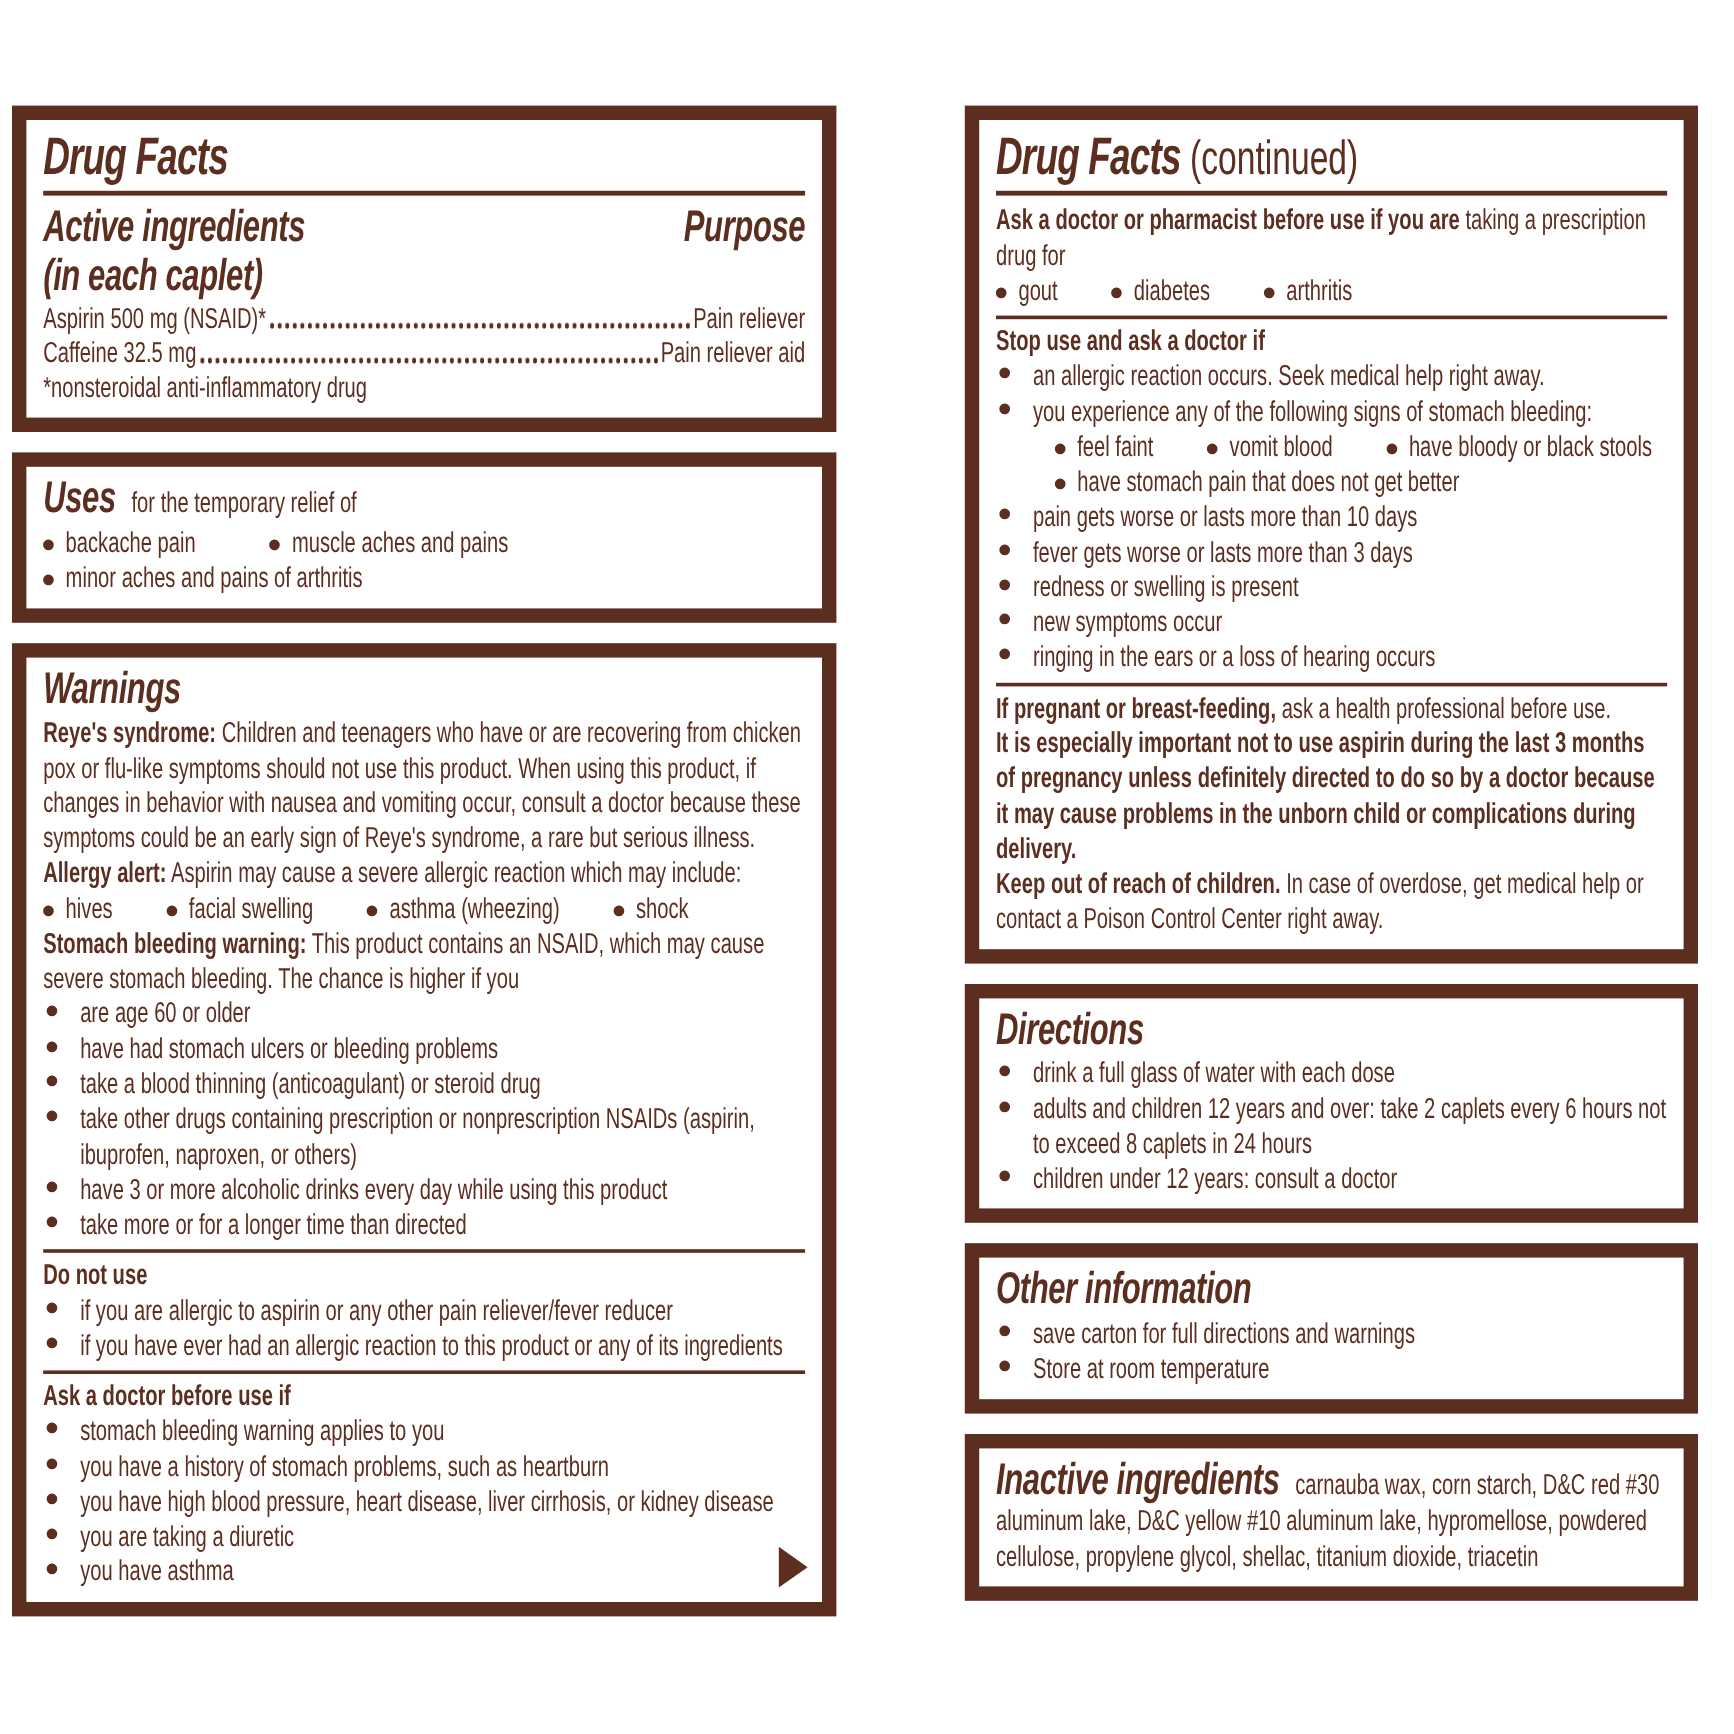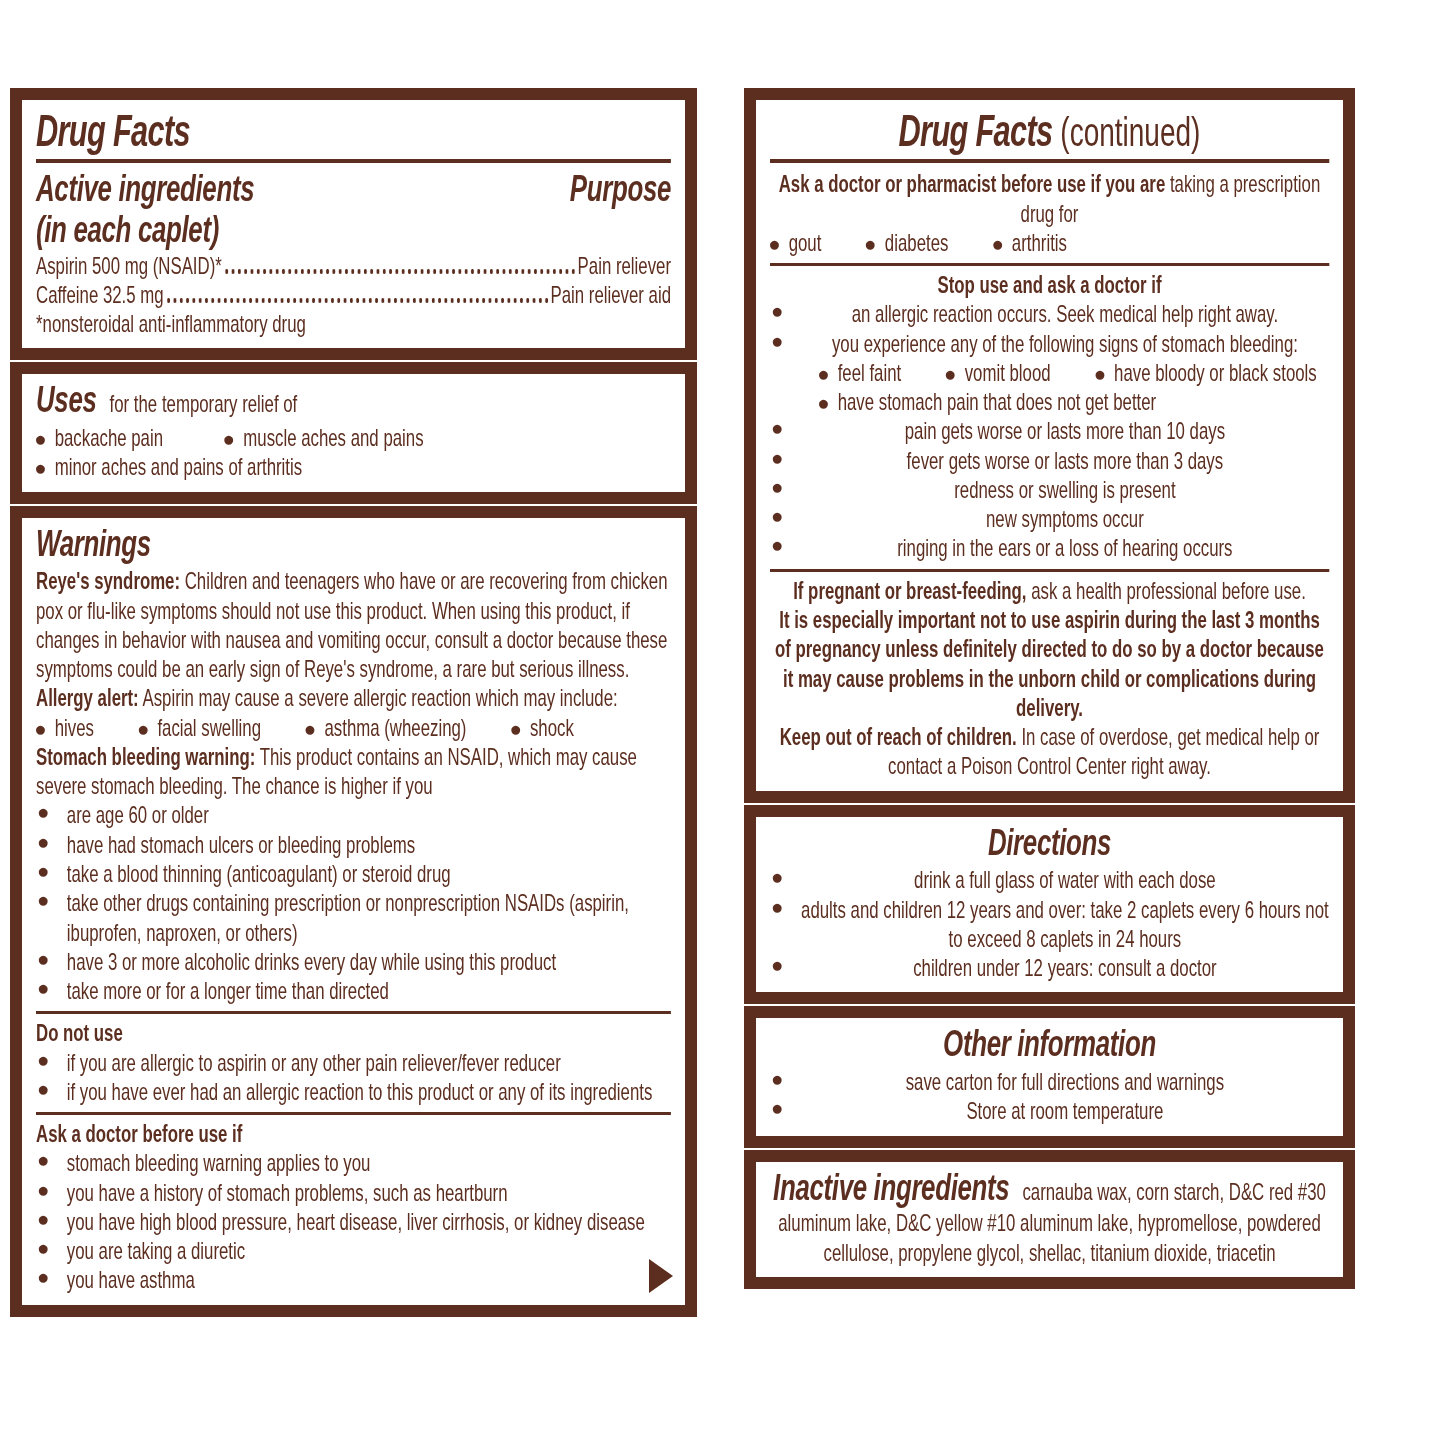--- a/index.html
+++ b/index.html
@@ -3,23 +3,23 @@
 <meta charset="utf-8">
 <style>
   :root{ --ink:#5C2E20; }
   *{box-sizing:border-box;}
   html,body{margin:0;padding:0;}
   body{
     width:1445px;height:1445px;position:relative;background:#fff;
     color:var(--ink);font-family:"Liberation Sans",sans-serif;
     font-size:24px;line-height:1.22;
   }
-  .panel{position:absolute;top:88px;display:flex;flex-direction:column;gap:2px;}
+  .panel{position:absolute;top:88px;display:flex;flex-direction:column;gap:17px;}
   #left-panel{left:10px;width:687px;}
-  #right-panel{left:744px;width:611px;text-align:center;}
+  #right-panel{left:804px;width:611px;}
   .box{border:12px solid var(--ink);background:#fff;padding:6px 14px 10px;position:relative;}
   .condense{width:142.857%;transform:scaleX(0.7);transform-origin:0 0;}
   .h1{font-size:44px;font-weight:bold;font-style:italic;line-height:1.12;letter-spacing:-1px;}
   .cont{font-style:normal;font-weight:normal;letter-spacing:0;font-size:40px;}
   .h2{font-size:37px;font-weight:bold;font-style:italic;line-height:1.1;letter-spacing:-0.5px;}
   .after-h2{margin-left:12px;}
   .rule{border:none;border-top:4px solid var(--ink);margin:4px 0 6px;}
   .rule.thin{border-top-width:3px;margin:6px 0 4px;}
   .b{font-weight:bold;}
   p{margin:0;}

